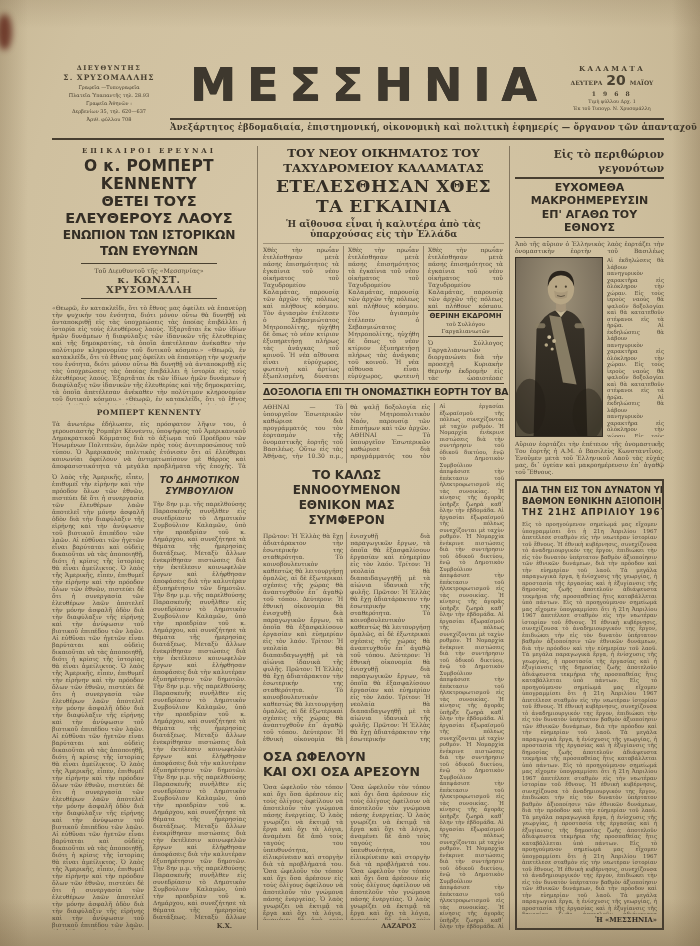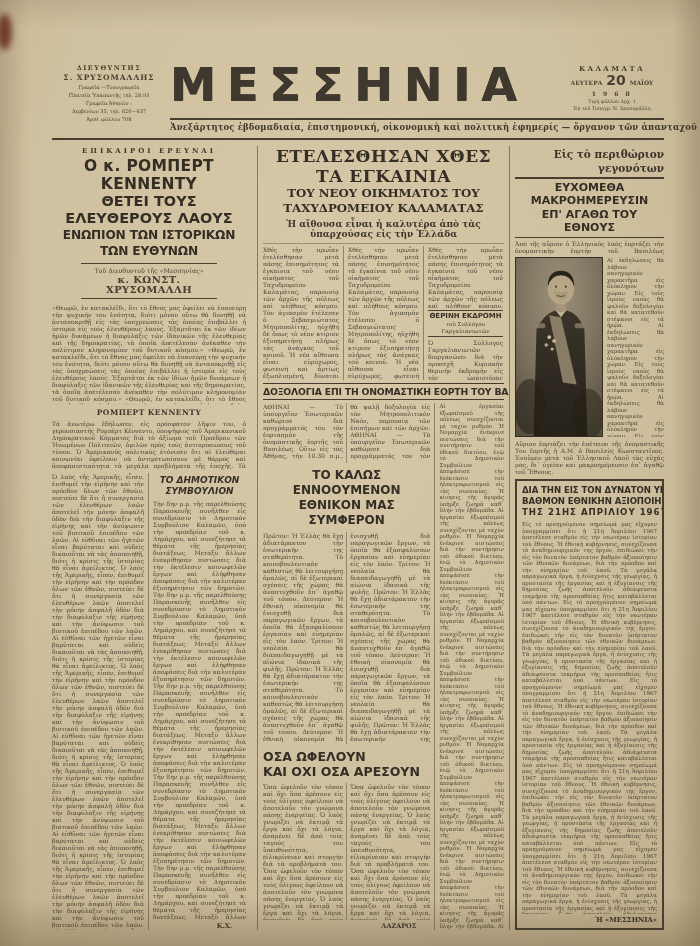--- a/index.html
+++ b/index.html
@@ -18,21 +18,21 @@
   }
   .smudge{position:absolute;left:-3px;top:14px;width:15px;height:36px;background:#5e2317;border-radius:50%;filter:blur(3px);opacity:.8;}
 
   
   .header{position:absolute;left:52px;top:56px;width:612px;height:88px;}
   .hdr-left{position:absolute;left:0;top:8px;width:114px;text-align:center;color:#4a4131;}
   .hdr-left .b1{font-size:6.5px;font-weight:bold;letter-spacing:1.5px;line-height:9px;}
   .hdr-left .b2{font-size:7.5px;font-weight:bold;letter-spacing:1px;line-height:10px;}
   .hdr-left .s{font-size:5px;line-height:8px;}
   .masthead{
-    position:absolute;left:100px;top:0;width:394px;height:62px;
+    position:absolute;left:120px;top:0;width:394px;height:62px;
     font-family:"DejaVu Sans",sans-serif;font-weight:800;
     font-size:46px;line-height:58px;letter-spacing:11px;text-align:center;
     color:#3e382e;text-shadow:.6px 0 #3e382e, 0 .4px #3e382e;
     white-space:nowrap;
   }
   .title-rule{position:absolute;left:118px;top:62px;width:494px;height:2px;background:#473e30;}
   .subtitle{position:absolute;left:118px;top:66px;width:494px;text-align:center;
     font-size:8.4px;font-weight:bold;color:#3d362a;letter-spacing:.2px;white-space:nowrap;}
   .hdr-rule{position:absolute;left:0;top:82px;width:612px;height:2px;background:#473e30;}
   .hdr-right{position:absolute;left:508px;top:8px;width:104px;text-align:center;color:#4a4131;}
@@ -173,22 +173,22 @@
             <span>ΤΟ ΔΗΜΟΤΙΚΟΝ</span><br>
             <span>ΣΥΜΒΟΥΛΙΟΝ</span>
           </div>
           <div class="bodytext fill" style="flex:1">Τὴν 8ην μ.μ. τῆς παρελθούσης Παρασκευῆς συνῆλθεν εἰς συνεδρίασιν τὸ Δημοτικὸν Συμβούλιον Καλαμῶν, ὑπὸ τὴν προεδρίαν τοῦ κ. Δημάρχου, καὶ συνεζήτησε τὰ θέματα τῆς ἡμερησίας διατάξεως. Μεταξὺ ἄλλων ἐνεκρίθησαν πιστώσεις διὰ τὴν ἐκτέλεσιν κοινωφελῶν ἔργων καὶ ἐλήφθησαν ἀποφάσεις διὰ τὴν καλυτέραν ἐξυπηρέτησιν τῶν δημοτῶν. Τὴν 8ην μ.μ. τῆς παρελθούσης Παρασκευῆς συνῆλθεν εἰς συνεδρίασιν τὸ Δημοτικὸν Συμβούλιον Καλαμῶν, ὑπὸ τὴν προεδρίαν τοῦ κ. Δημάρχου, καὶ συνεζήτησε τὰ θέματα τῆς ἡμερησίας διατάξεως. Μεταξὺ ἄλλων ἐνεκρίθησαν πιστώσεις διὰ τὴν ἐκτέλεσιν κοινωφελῶν ἔργων καὶ ἐλήφθησαν ἀποφάσεις διὰ τὴν καλυτέραν ἐξυπηρέτησιν τῶν δημοτῶν. Τὴν 8ην μ.μ. τῆς παρελθούσης Παρασκευῆς συνῆλθεν εἰς συνεδρίασιν τὸ Δημοτικὸν Συμβούλιον Καλαμῶν, ὑπὸ τὴν προεδρίαν τοῦ κ. Δημάρχου, καὶ συνεζήτησε τὰ θέματα τῆς ἡμερησίας διατάξεως. Μεταξὺ ἄλλων ἐνεκρίθησαν πιστώσεις διὰ τὴν ἐκτέλεσιν κοινωφελῶν ἔργων καὶ ἐλήφθησαν ἀποφάσεις διὰ τὴν καλυτέραν ἐξυπηρέτησιν τῶν δημοτῶν. Τὴν 8ην μ.μ. τῆς παρελθούσης Παρασκευῆς συνῆλθεν εἰς συνεδρίασιν τὸ Δημοτικὸν Συμβούλιον Καλαμῶν, ὑπὸ τὴν προεδρίαν τοῦ κ. Δημάρχου, καὶ συνεζήτησε τὰ θέματα τῆς ἡμερησίας διατάξεως. Μεταξὺ ἄλλων ἐνεκρίθησαν πιστώσεις διὰ τὴν ἐκτέλεσιν κοινωφελῶν ἔργων καὶ ἐλήφθησαν ἀποφάσεις διὰ τὴν καλυτέραν ἐξυπηρέτησιν τῶν δημοτῶν. Τὴν 8ην μ.μ. τῆς παρελθούσης Παρασκευῆς συνῆλθεν εἰς συνεδρίασιν τὸ Δημοτικὸν Συμβούλιον Καλαμῶν, ὑπὸ τὴν προεδρίαν τοῦ κ. Δημάρχου, καὶ συνεζήτησε τὰ θέματα τῆς ἡμερησίας διατάξεως. Μεταξὺ ἄλλων ἐνεκρίθησαν πιστώσεις διὰ τὴν ἐκτέλεσιν κοινωφελῶν ἔργων καὶ ἐλήφθησαν ἀποφάσεις διὰ τὴν καλυτέραν ἐξυπηρέτησιν τῶν δημοτῶν. Τὴν 8ην μ.μ. τῆς παρελθούσης Παρασκευῆς συνῆλθεν εἰς συνεδρίασιν τὸ Δημοτικὸν Συμβούλιον Καλαμῶν, ὑπὸ τὴν προεδρίαν τοῦ κ. Δημάρχου, καὶ συνεζήτησε τὰ θέματα τῆς ἡμερησίας διατάξεως. Μεταξὺ ἄλλων ἐνεκρίθησαν πιστώσεις διὰ τὴν ἐκτέλεσιν κοινωφελῶν ἔργων καὶ ἐλήφθησαν ἀποφάσεις διὰ τὴν καλυτέραν ἐξυπηρέτησιν τῶν δημοτῶν. Τὴν 8ην μ.μ. τῆς παρελθούσης Παρασκευῆς συνῆλθεν εἰς συνεδρίασιν τὸ Δημοτικὸν Συμβούλιον Καλαμῶν, ὑπὸ τὴν προεδρίαν τοῦ κ. Δημάρχου, καὶ συνεζήτησε τὰ θέματα τῆς ἡμερησίας διατάξεως. Μεταξὺ ἄλλων ἐνεκρίθησαν πιστώσεις διὰ τὴν ἐκτέλεσιν κοινωφελῶν ἔργων καὶ ἐλήφθησαν ἀποφάσεις διὰ τὴν καλυτέραν ἐξυπηρέτησιν τῶν δημοτῶν.</div>
           <div class="sig">Κ.Χ.</div>
         </div>
       </div>
     </section>
 
     <section class="col mid">
+      <div class="hl m2">ΤΟΥ ΝΕΟΥ ΟΙΚΗΜΑΤΟΣ ΤΟΥ ΤΑΧΥΔΡΟΜΕΙΟΥ ΚΑΛΑΜΑΤΑΣ</div>
       <div class="hl m1">ΕΤΕΛΕΣΘΗΣΑΝ ΧΘΕΣ ΤΑ ΕΓΚΑΙΝΙΑ</div>
-      <div class="hl m2">ΤΟΥ ΝΕΟΥ ΟΙΚΗΜΑΤΟΣ ΤΟΥ ΤΑΧΥΔΡΟΜΕΙΟΥ ΚΑΛΑΜΑΤΑΣ</div>
       <div class="deck">Ἡ αἴθουσα εἶναι ἡ καλυτέρα ἀπὸ τὰς ὑπαρχούσας εἰς τὴν Ἑλλάδα</div>
 
       <div class="rowA">
         <div class="c c1">
           <div class="bodytext fill" style="flex:1">Χθὲς τὴν πρωΐαν ἐτελέσθησαν μετὰ πάσης ἐπισημότητος τὰ ἐγκαίνια τοῦ νέου οἰκήματος τοῦ Ταχυδρομείου Καλαμάτας, παρουσίᾳ τῶν ἀρχῶν τῆς πόλεως καὶ πλήθους κόσμου. Τὸν ἁγιασμὸν ἐτέλεσεν ὁ Σεβασμιώτατος Μητροπολίτης, ηὐχήθη δὲ ὅπως τὸ νέον κτίριον ἐξυπηρετήσῃ πλήρως τὰς ἀνάγκας τοῦ κοινοῦ. Ἡ νέα αἴθουσα εἶναι εὐρύχωρος, φωτεινὴ καὶ ἀρτίως ἐξωπλισμένη, δύναται δὲ νὰ συγκριθῇ μὲ τὰς καλυτέρας τῆς χώρας. Χθὲς τὴν πρωΐαν ἐτελέσθησαν μετὰ πάσης ἐπισημότητος τὰ ἐγκαίνια τοῦ νέου οἰκήματος τοῦ Ταχυδρομείου Καλαμάτας, παρουσίᾳ τῶν ἀρχῶν τῆς πόλεως καὶ πλήθους κόσμου. Τὸν ἁγιασμὸν ἐτέλεσεν ὁ Σεβασμιώτατος Μητροπολίτης, ηὐχήθη δὲ ὅπως τὸ νέον κτίριον ἐξυπηρετήσῃ πλήρως τὰς ἀνάγκας τοῦ κοινοῦ. Ἡ νέα αἴθουσα εἶναι εὐρύχωρος, φωτεινὴ καὶ ἀρτίως ἐξωπλισμένη, δύναται δὲ νὰ συγκριθῇ μὲ τὰς καλυτέρας τῆς χώρας.</div>
         </div>
         <div class="c c2">
           <div class="bodytext fill" style="flex:1">Χθὲς τὴν πρωΐαν ἐτελέσθησαν μετὰ πάσης ἐπισημότητος τὰ ἐγκαίνια τοῦ νέου οἰκήματος τοῦ Ταχυδρομείου Καλαμάτας, παρουσίᾳ τῶν ἀρχῶν τῆς πόλεως καὶ πλήθους κόσμου. Τὸν ἁγιασμὸν ἐτέλεσεν ὁ Σεβασμιώτατος Μητροπολίτης, ηὐχήθη δὲ ὅπως τὸ νέον κτίριον ἐξυπηρετήσῃ πλήρως τὰς ἀνάγκας τοῦ κοινοῦ. Ἡ νέα αἴθουσα εἶναι εὐρύχωρος, φωτεινὴ καὶ ἀρτίως ἐξωπλισμένη, δύναται δὲ νὰ συγκριθῇ μὲ τὰς καλυτέρας τῆς χώρας. Χθὲς τὴν πρωΐαν ἐτελέσθησαν μετὰ πάσης ἐπισημότητος τὰ ἐγκαίνια τοῦ νέου οἰκήματος τοῦ Ταχυδρομείου Καλαμάτας, παρουσίᾳ τῶν ἀρχῶν τῆς πόλεως καὶ πλήθους κόσμου. Τὸν ἁγιασμὸν ἐτέλεσεν ὁ Σεβασμιώτατος Μητροπολίτης, ηὐχήθη δὲ ὅπως τὸ νέον κτίριον ἐξυπηρετήσῃ πλήρως τὰς ἀνάγκας τοῦ κοινοῦ. Ἡ νέα αἴθουσα εἶναι εὐρύχωρος, φωτεινὴ καὶ ἀρτίως ἐξωπλισμένη, δύναται δὲ νὰ συγκριθῇ μὲ τὰς καλυτέρας τῆς χώρας.</div>
         </div>
         <div class="c c3">

